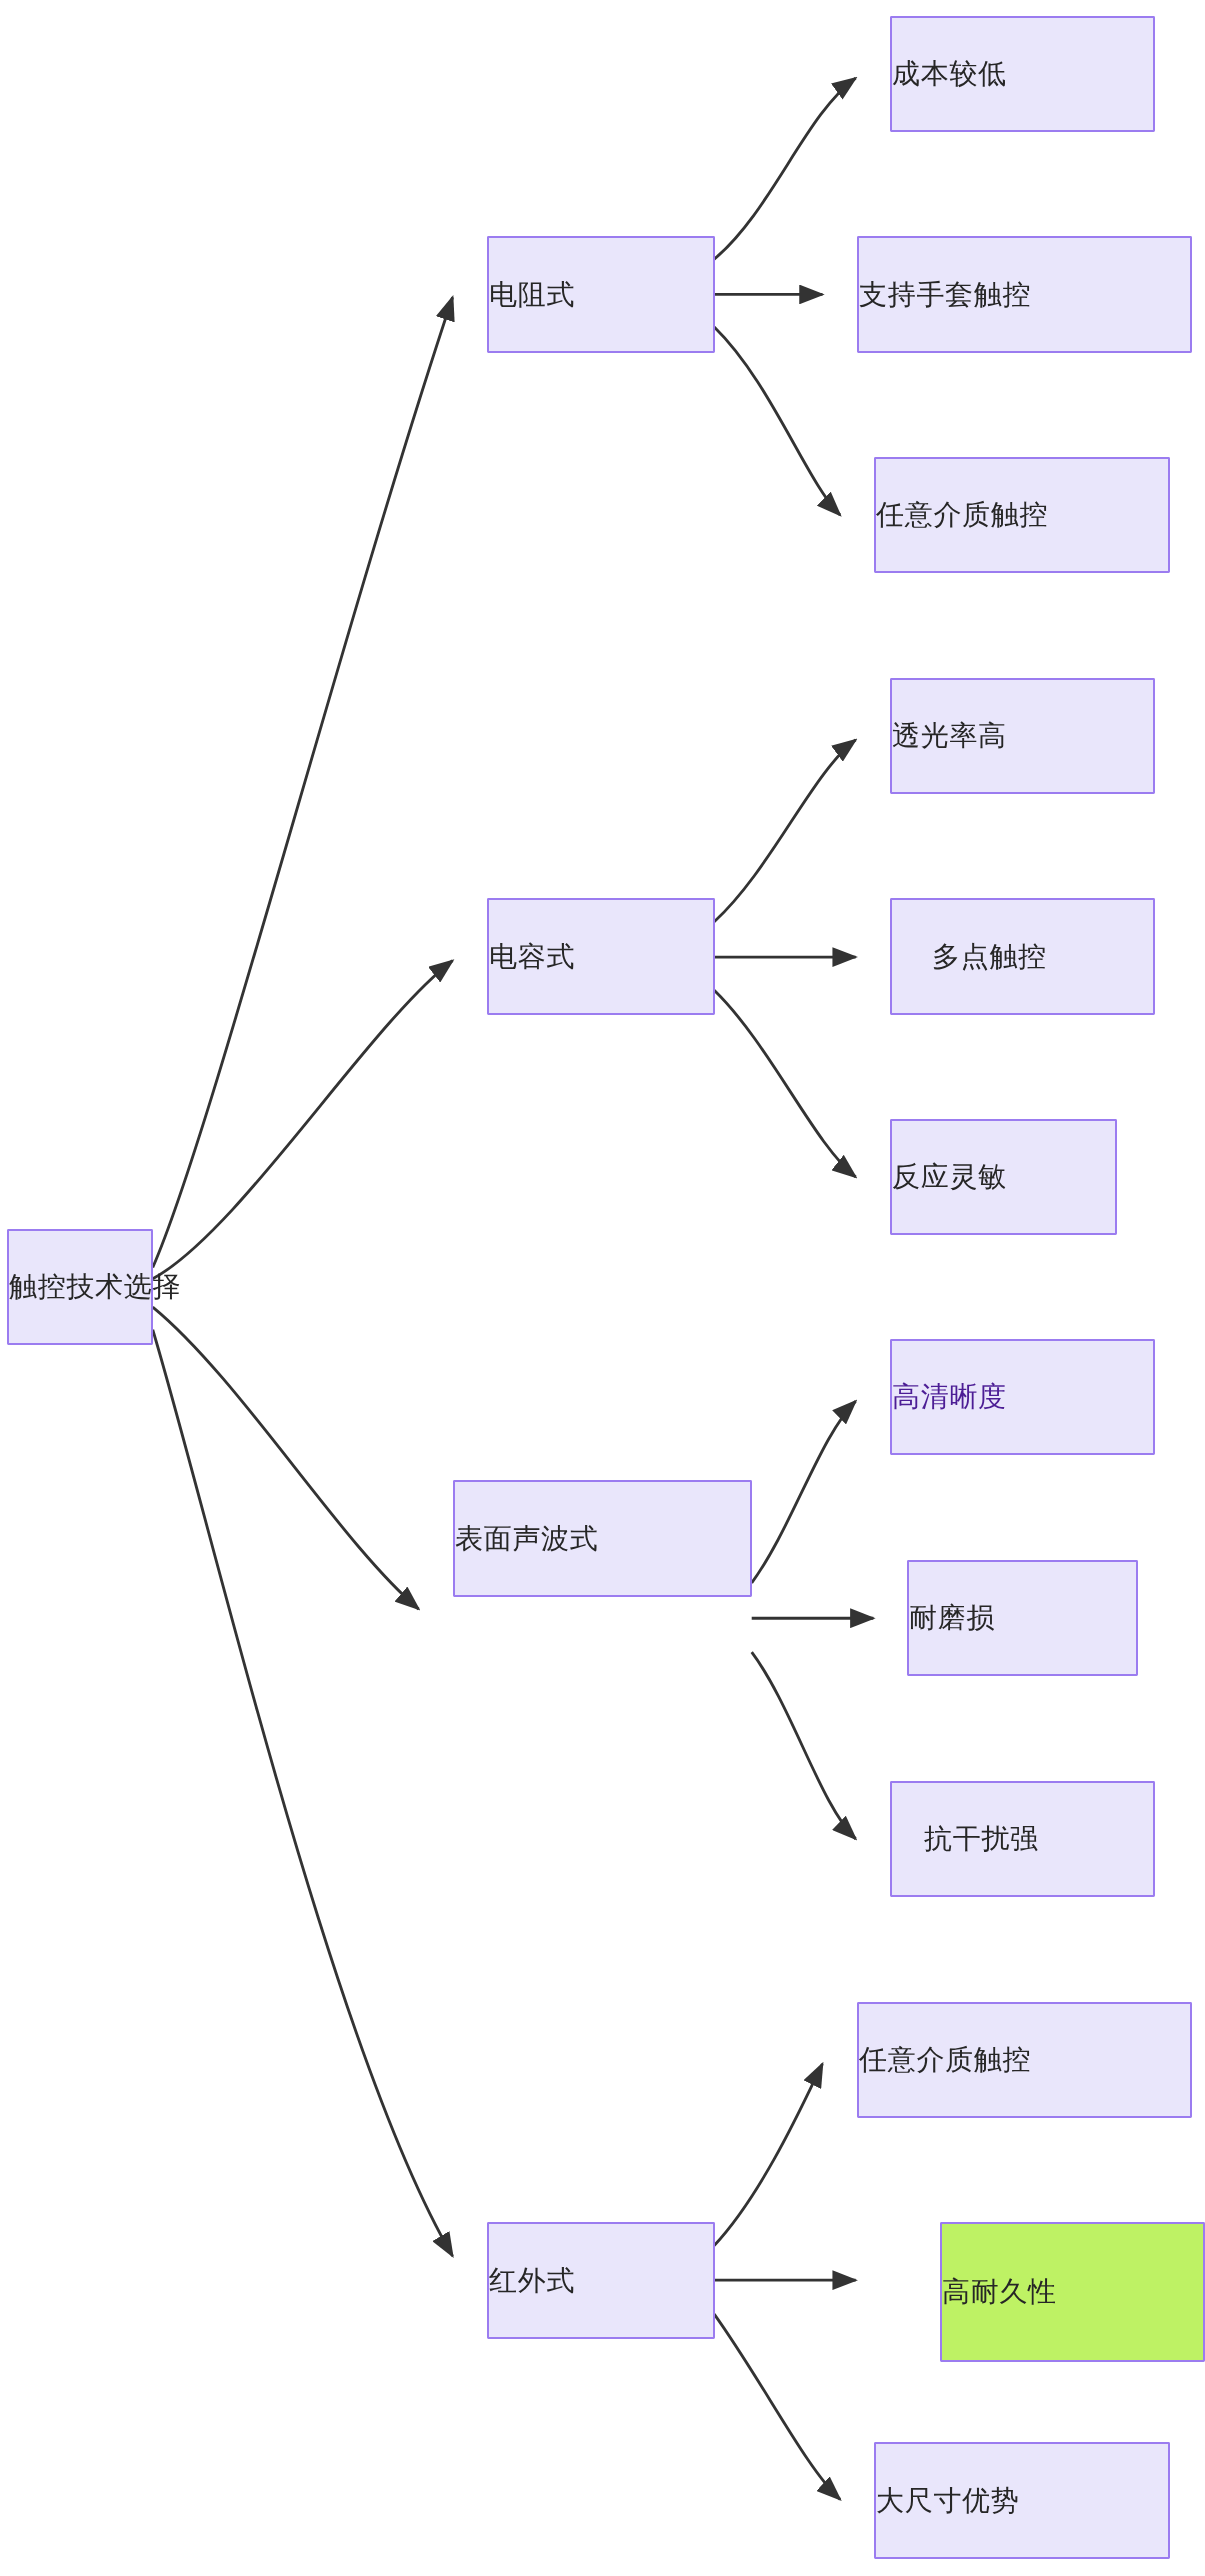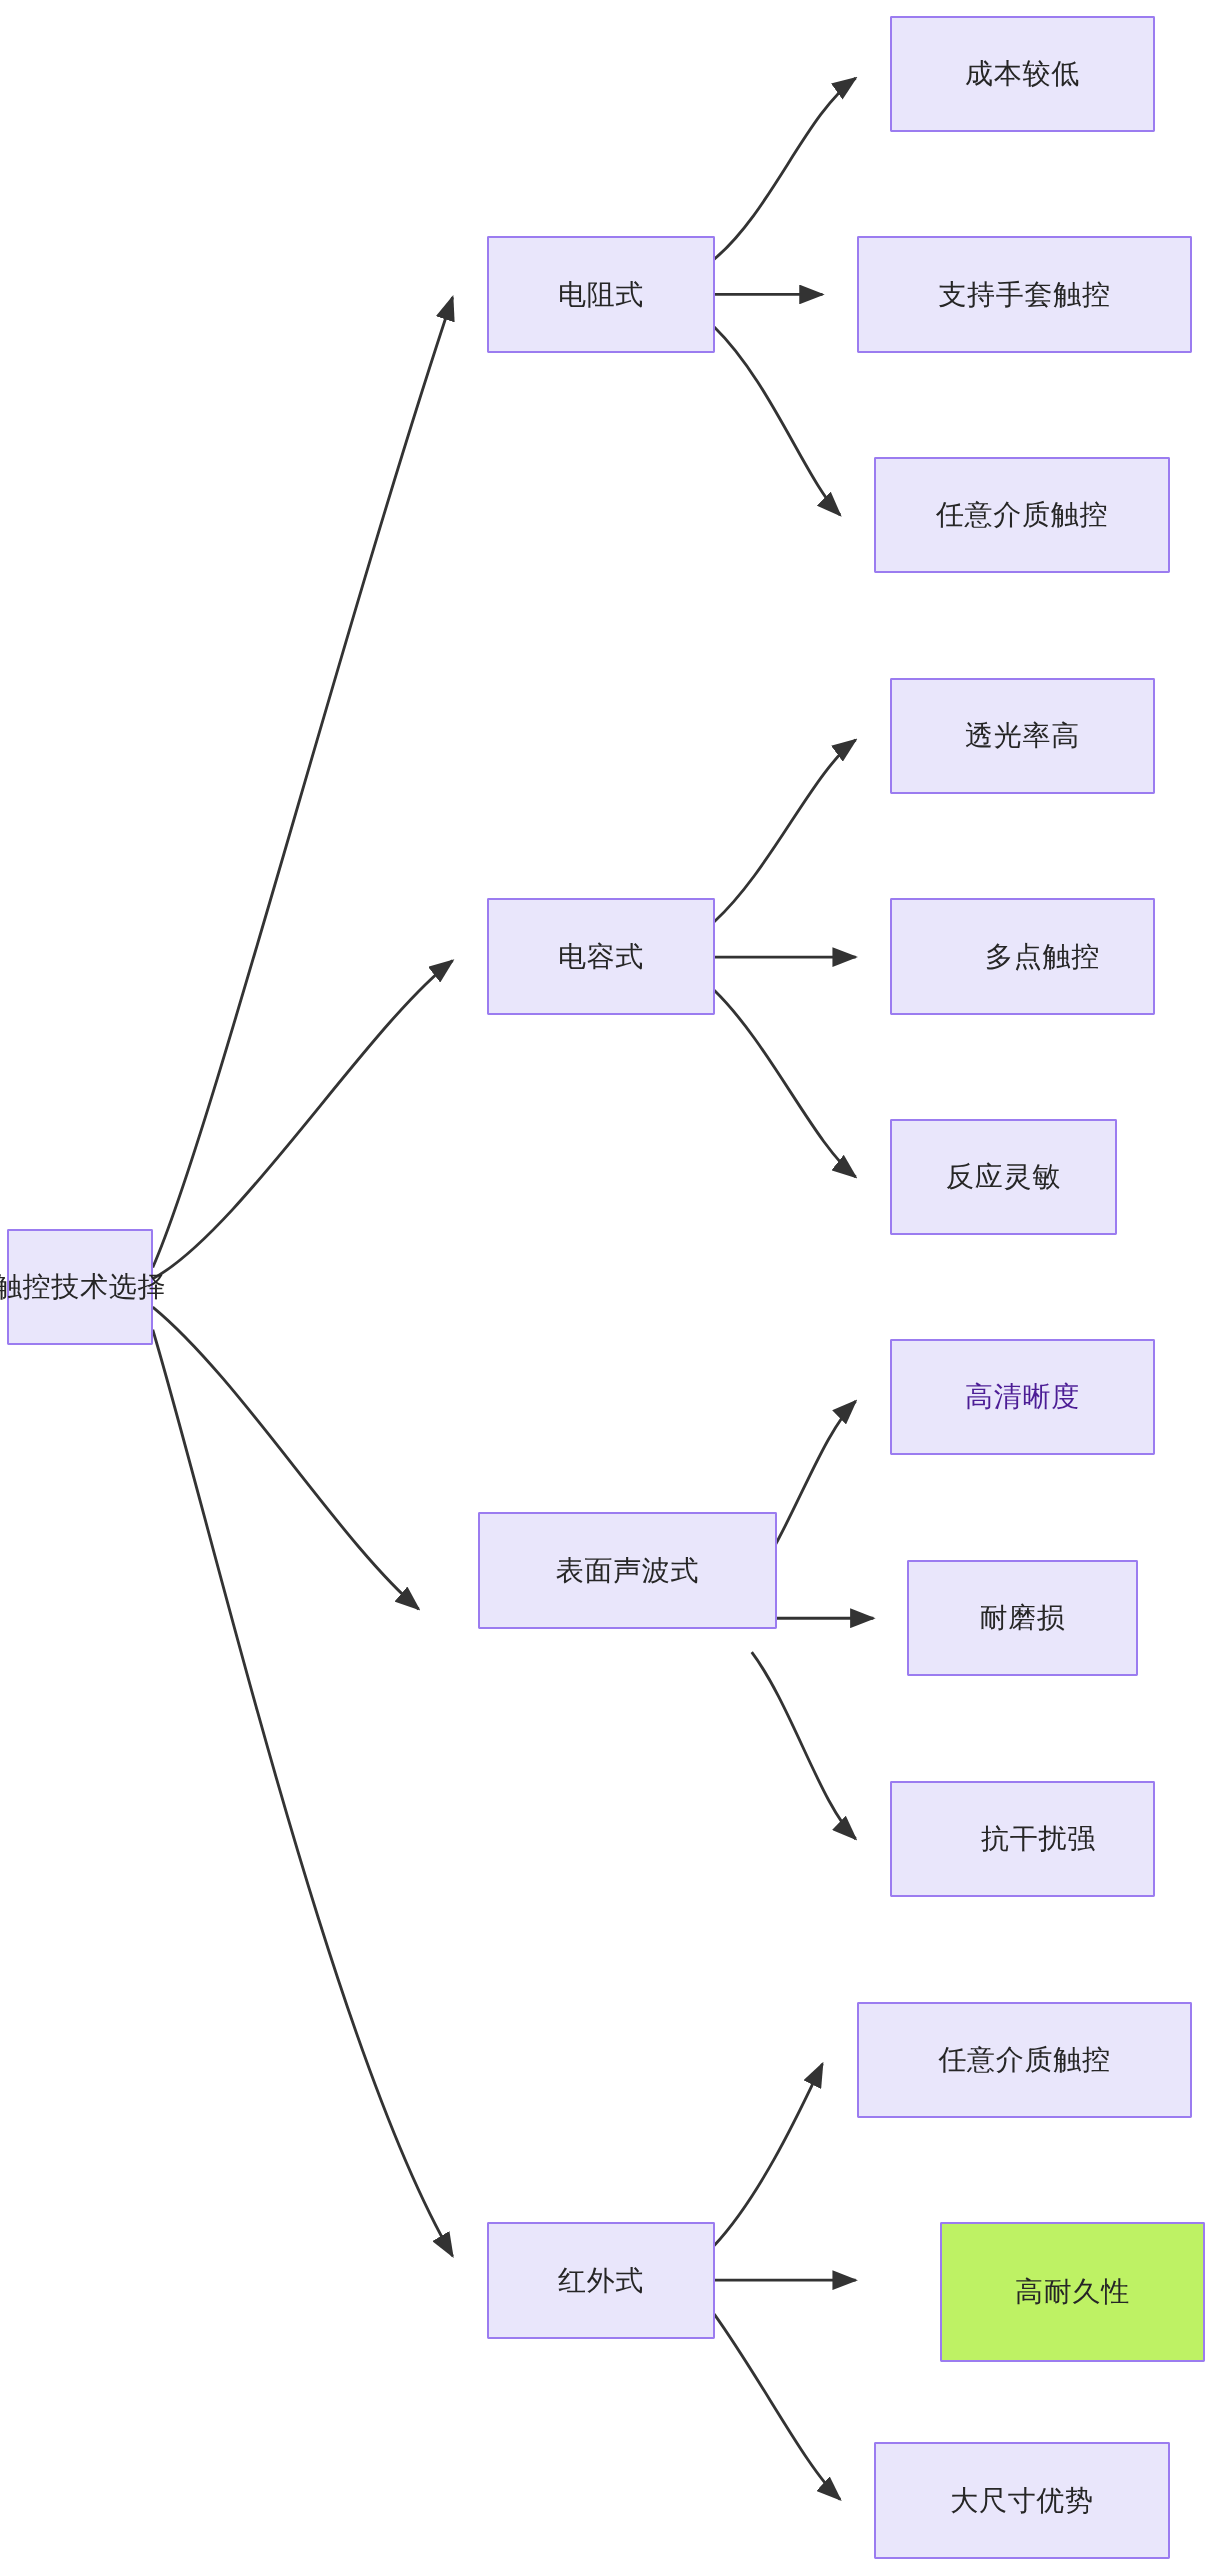--- a/index.html
+++ b/index.html
@@ -26,21 +26,21 @@
     pointer-events: none;
   }
   .node {
     position: absolute;
     box-sizing: border-box;
     background: #e9e6fb;
     border: 2.1px solid #9b7cf0;
     border-radius: 1.4px;
     display: flex;
     align-items: center;
-    justify-content: center;
+    justify-content: flex-start;
     color: #262626;
     font-size: 28px;
     line-height: 1.2;
     letter-spacing: 0.7px;
     white-space: nowrap;
   }
   .node-label {
     display: block;
     text-align: center;
   }
@@ -79,21 +79,21 @@
   <div id="nodes-layer">
       <div class="node" style="left: 7px; top: 1229px; width: 146px; height: 116px; background: rgb(233, 230, 251); border-color: rgb(155, 124, 240); color: rgb(38, 38, 38);">
         <span class="node-label">触控技术选择</span>
       </div>
       <div class="node" style="left: 487px; top: 236px; width: 228px; height: 117px; background: rgb(233, 230, 251); border-color: rgb(155, 124, 240); color: rgb(38, 38, 38);">
         <span class="node-label">电阻式</span>
       </div>
       <div class="node" style="left: 487px; top: 898px; width: 228px; height: 117px; background: rgb(233, 230, 251); border-color: rgb(155, 124, 240); color: rgb(38, 38, 38);">
         <span class="node-label">电容式</span>
       </div>
-      <div class="node" style="left: 453px; top: 1512px; width: 299px; height: 117px; background: rgb(233, 230, 251); border-color: rgb(155, 124, 240); color: rgb(38, 38, 38); margin-left: 25px;">
+      <div class="node" style="left: 453px; top: 1480px; width: 299px; height: 117px; background: rgb(233, 230, 251); border-color: rgb(155, 124, 240); color: rgb(38, 38, 38);">
         <span class="node-label">表面声波式</span>
       </div>
       <div class="node" style="left: 487px; top: 2222px; width: 228px; height: 117px; background: rgb(233, 230, 251); border-color: rgb(155, 124, 240); color: rgb(38, 38, 38);">
         <span class="node-label">红外式</span>
       </div>
       <div class="node" style="left: 890px; top: 15.6px; width: 265px; height: 116px; background: rgb(233, 230, 251); border-color: rgb(155, 124, 240); color: rgb(38, 38, 38);">
         <span class="node-label">成本较低</span>
       </div>
       <div class="node" style="left: 857px; top: 236px; width: 335px; height: 117px; background: rgb(233, 230, 251); border-color: rgb(155, 124, 240); color: rgb(38, 38, 38);">
         <span class="node-label">支持手套触控</span>

